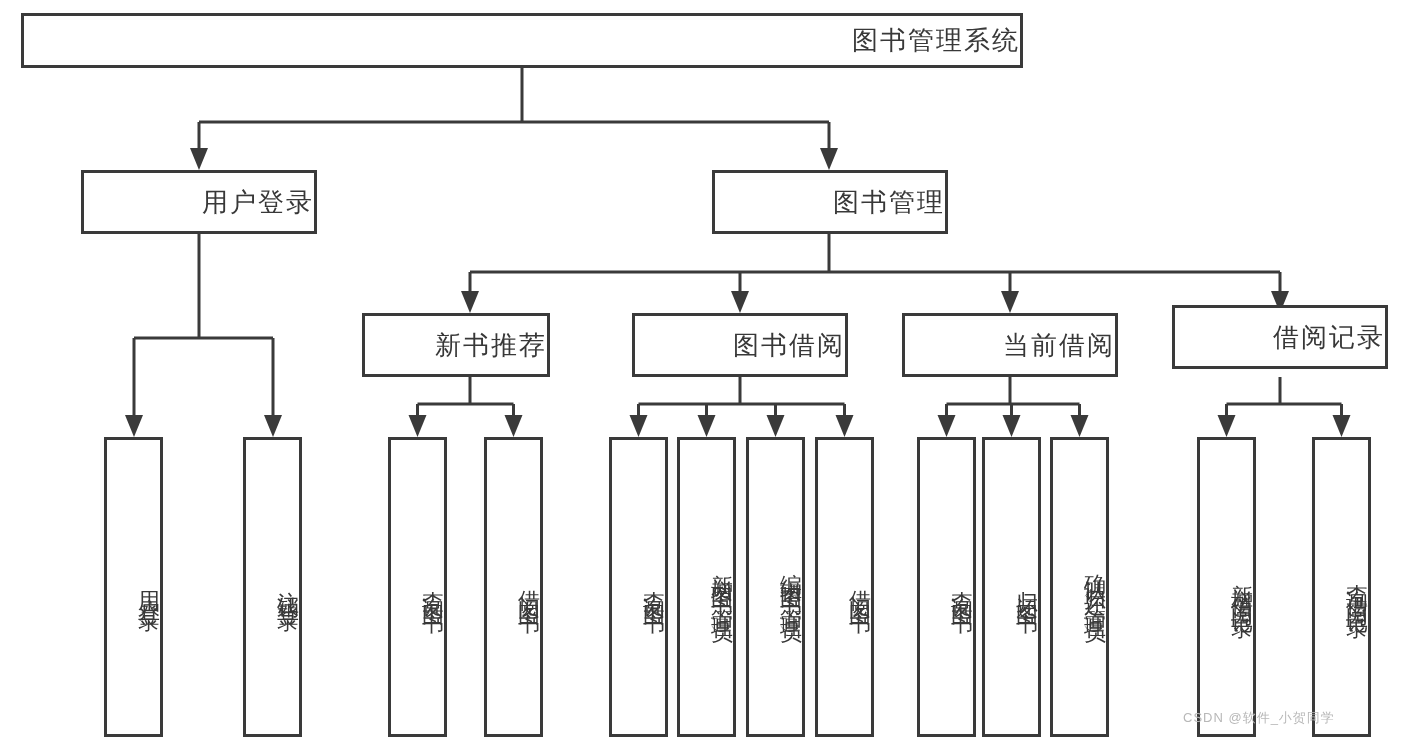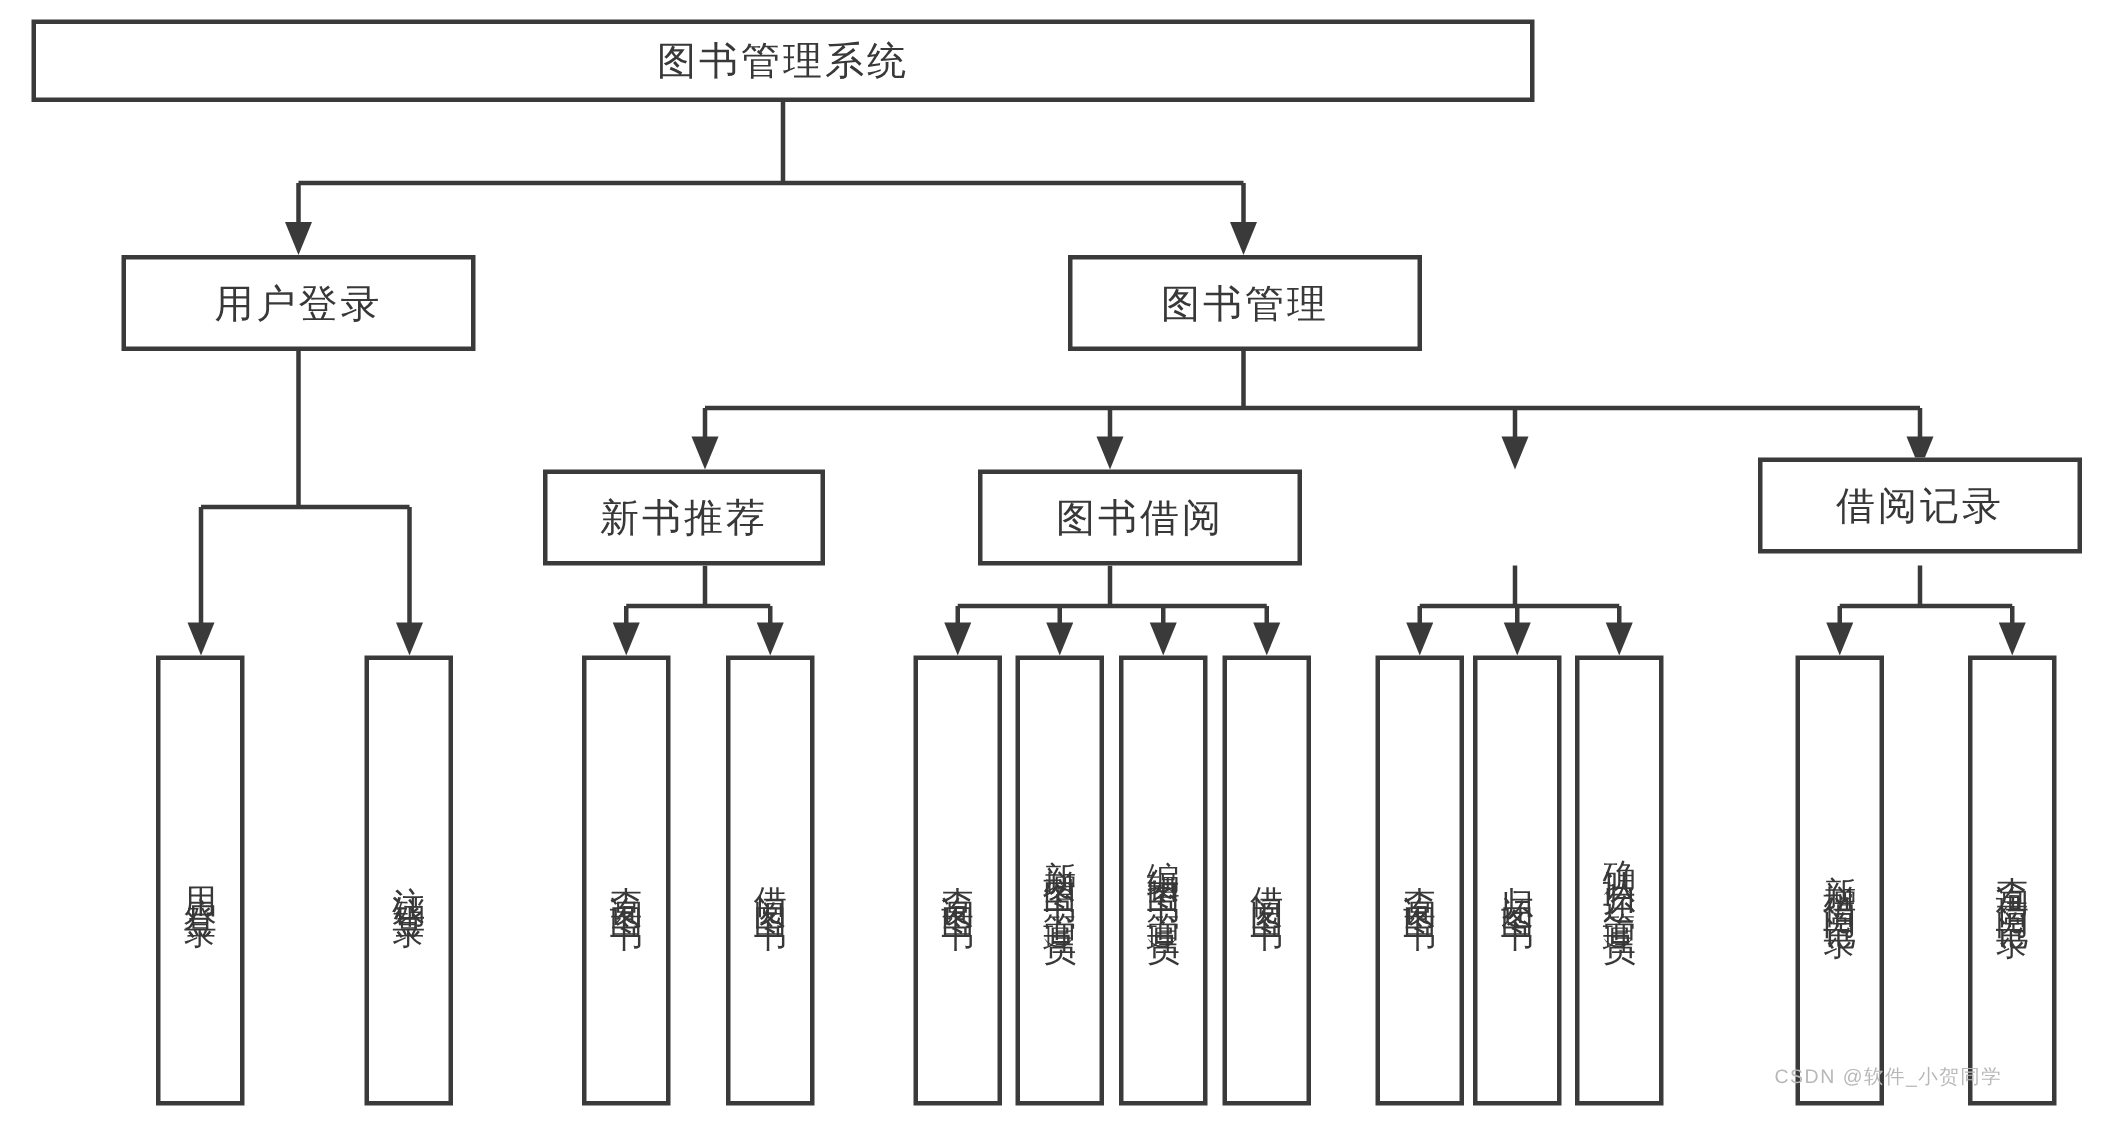--- a/index.html
+++ b/index.html
@@ -30,21 +30,21 @@
     stroke-width: 3;
     fill: none;
   }
   .connectors polygon { fill: var(--line-color); }
   .box {
     position: absolute;
     border: 3px solid var(--box-border);
     background: var(--background);
     display: flex;
     align-items: center;
-    justify-content: center;
+    justify-content: flex-end;
   }
   .box.h .label {
     font-size: 26px;
     letter-spacing: 2px;
     white-space: nowrap;
     color: var(--text-color);
   }
   .box.v { width: 59px; height: 300px; top: 437px; }
   .box.v .vlabel {
     writing-mode: vertical-rl;
@@ -121,22 +121,25 @@
   <div class="box h" style="left:81px; top:170px; width:236px; height:64px;">
     <span class="label">用户登录</span>
   </div>
   <div class="box h" style="left:712px; top:170px; width:236px; height:64px;">
     <span class="label">图书管理</span>
   </div>
 
   <div class="box h" style="left:362px; top:313px; width:188px; height:64px;">
     <span class="label">新书推荐</span>
   </div>
-  <div class="box h" style="left:632px; top:313px; width:216px; height:64px;margin-left:20px;">
+  <div class="box h" style="left:632px; top:313px; width:216px; height:64px;">
     <span class="label">图书借阅</span>
+  </div>
+  <div class="box h" style="left:902px; top:313px; width:216px; height:64px;">
+    <span class="label">当前借阅</span>
   </div>
   <div class="box h" style="left:1172px; top:305px; width:216px; height:64px;">
     <span class="label">借阅记录</span>
   </div>
 
   <div class="box v" style="left:104px;">
     <span class="vlabel">用户登录</span>
   </div>
   <div class="box v" style="left:243px;">
     <span class="vlabel">注销登录</span>

